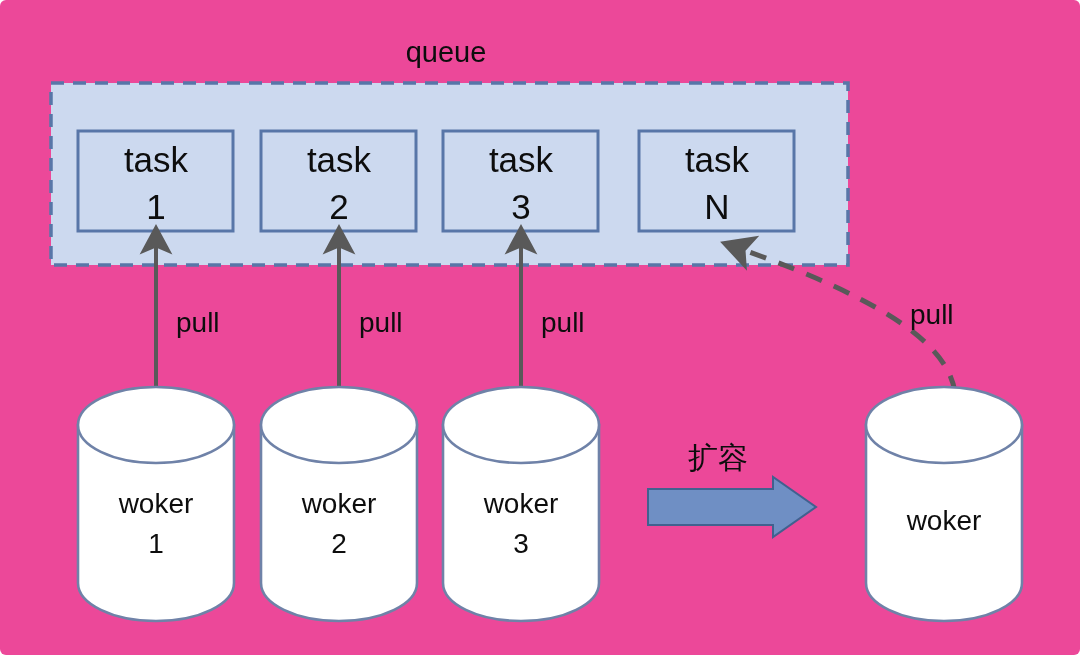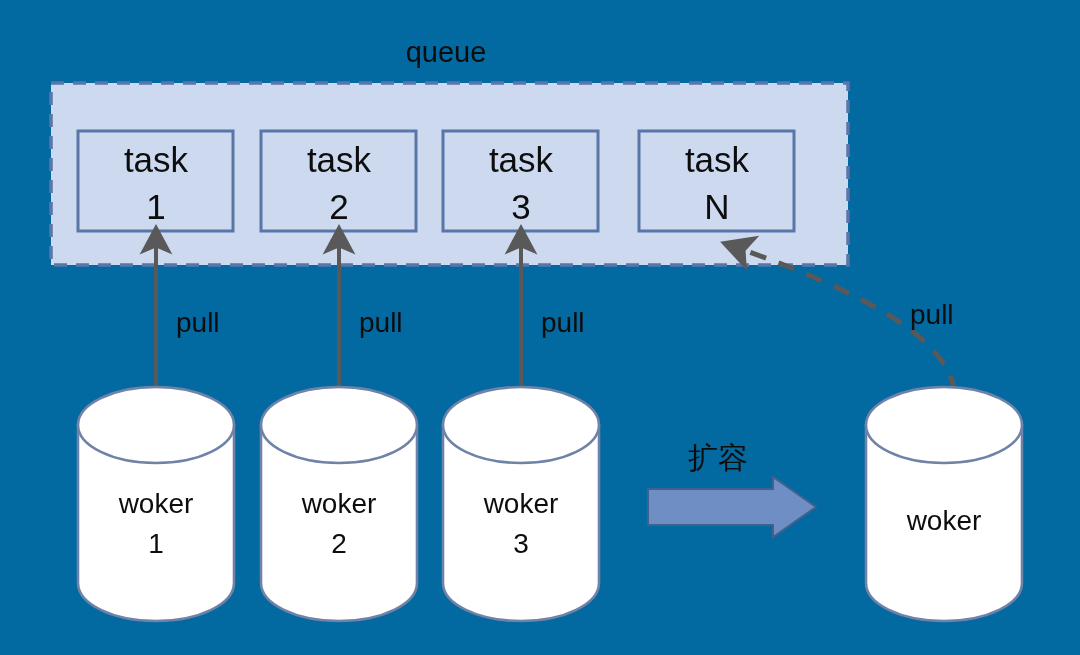--- a/index.html
+++ b/index.html
@@ -7,22 +7,23 @@
     padding: 0;
     background: #ffffff;
   }
   body {
     font-family: "Liberation Sans", "DejaVu Sans", sans-serif;
   }
   #canvas {
     position: relative;
     width: 1080px;
     height: 655px;
-    background: #0369a1;
+    background: #ec4899;
     overflow: hidden;
+    border-radius: 6px;
   }
   #diagram-svg {
     position: absolute;
     left: 0;
     top: 0;
     width: 1080px;
     height: 655px;
   }
   .svg-label {
     font-family: "Liberation Sans", "DejaVu Sans", sans-serif;

